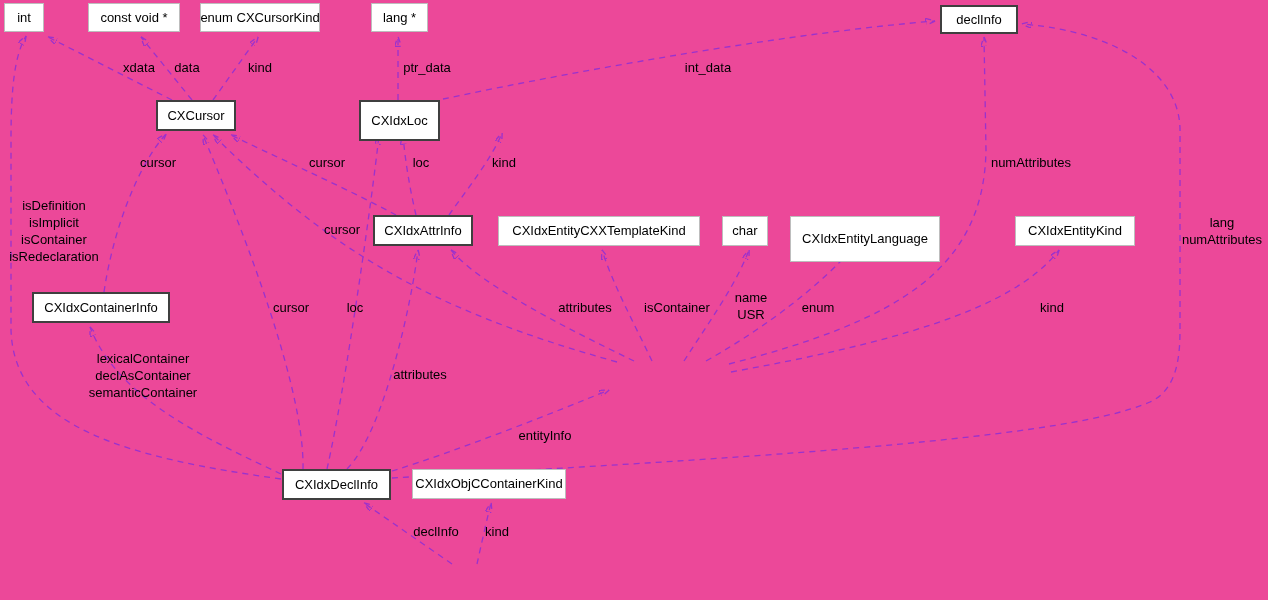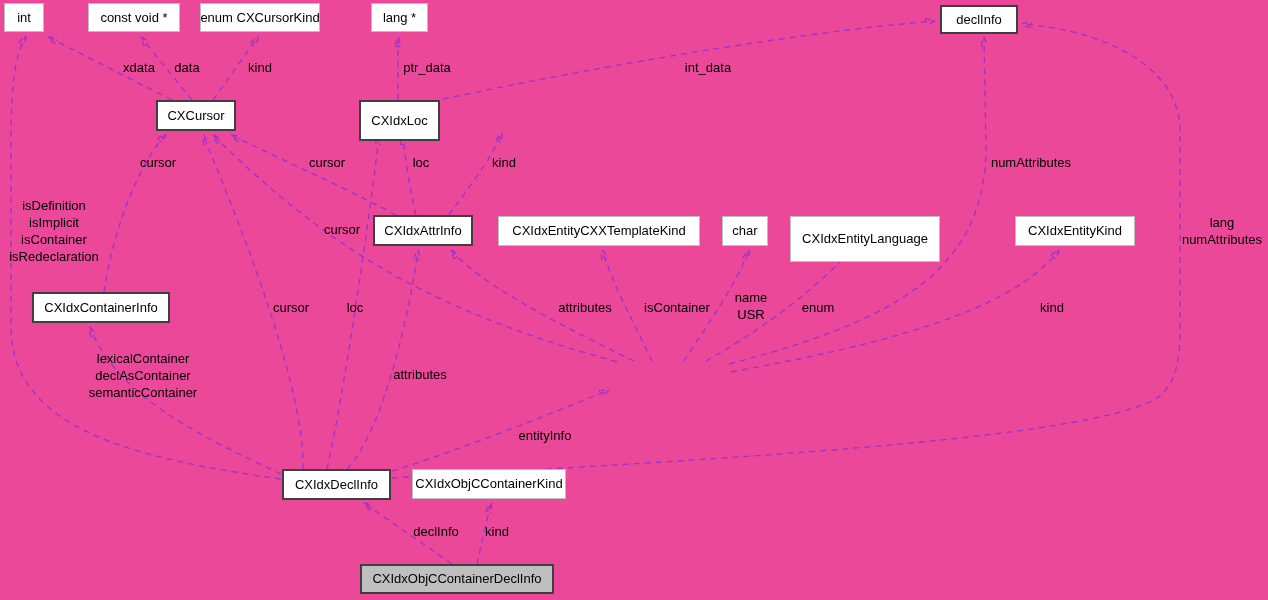--- a/index.html
+++ b/index.html
@@ -73,21 +73,20 @@
   <div class="node" style="left:498px;top:216px;width:202px;height:30px">CXIdxEntityCXXTemplateKind</div>
   <div class="node" style="left:722px;top:216px;width:46px;height:30px">char</div>
   <div class="node" style="left:790px;top:216px;width:150px;height:46px">CXIdxEntityLanguage</div>
   <div class="node bold" style="left:32px;top:292px;width:138px;height:31px">CXIdxContainerInfo</div>
 
   <div class="node" style="left:1015px;top:216px;width:120px;height:30px">CXIdxEntityKind</div>
 
   <div class="node bold" style="left:282px;top:469px;width:109px;height:31px">CXIdxDeclInfo</div>
   <div class="node" style="left:412px;top:469px;width:154px;height:30px">CXIdxObjCContainerKind</div>
 
-  <div class="node selected" style="left:360px;top:564px;width:194px;height:30px">CXIdxObjCContainerDeclInfo</div>
 
   <div class="elabel" style="left:139px;top:67px">xdata</div>
   <div class="elabel" style="left:187px;top:67px">data</div>
   <div class="elabel" style="left:260px;top:67px">kind</div>
   <div class="elabel" style="left:427px;top:67px">ptr_data</div>
   <div class="elabel" style="left:708px;top:67px">int_data</div>
 
   <div class="elabel" style="left:158px;top:162px">cursor</div>
   <div class="elabel" style="left:327px;top:162px">cursor</div>
   <div class="elabel" style="left:421px;top:162px">loc</div>

